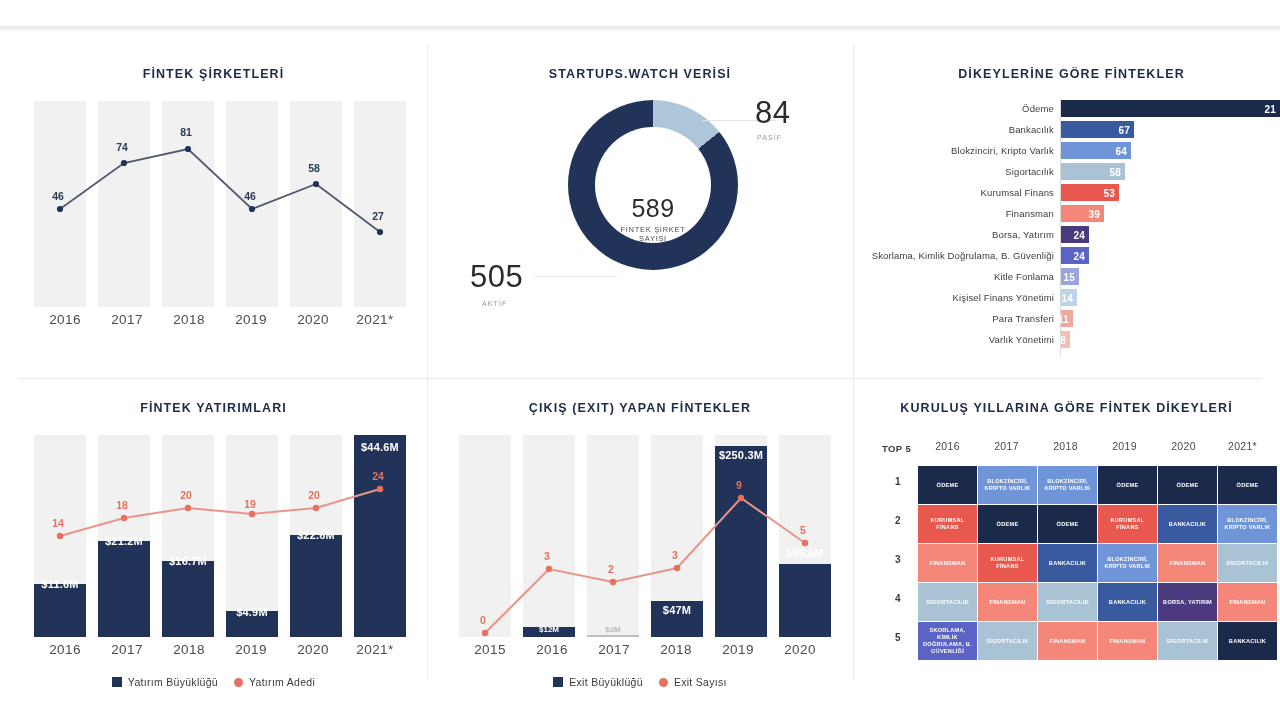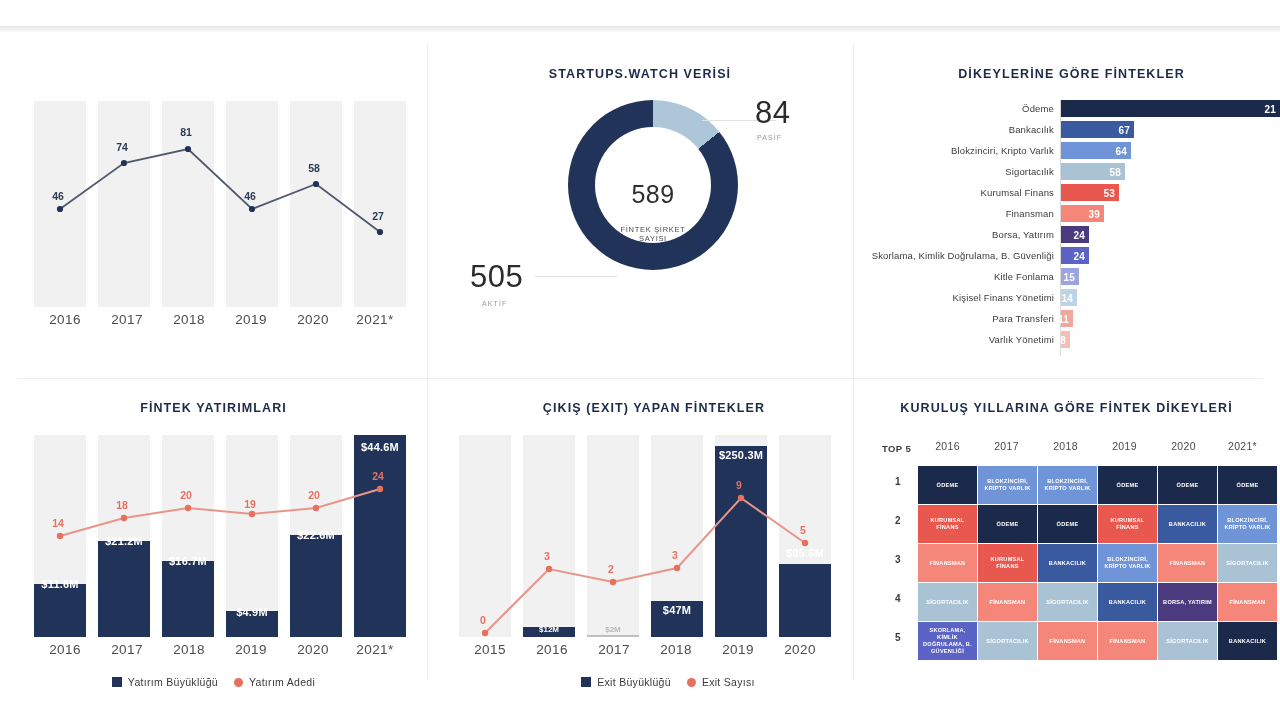--- a/index.html
+++ b/index.html
@@ -94,21 +94,21 @@
   
   .donut-wrap { position:absolute; }
   .donut-hole {
     position:absolute; left:50%; top:50%; transform:translate(-50%,-50%);
     width:116px; height:116px; background:#fff; border-radius:50%;
     display:flex; flex-direction:column; align-items:center; justify-content:flex-end;
   }
   .donut-total { font-size:25px; color:#2f2f2f; letter-spacing:.5px; line-height:27px; }
   .donut-sub {
     font-size:7.5px; color:#4b4b4b; letter-spacing:.7px; text-align:center;
-    line-height:9px; margin-top:17px;
+    line-height:9px; margin-top:3px;
   }
   .big-num { position:absolute; font-size:31px; color:#2b2b2b; letter-spacing:.5px; }
   .big-cap { position:absolute; font-size:7px; color:#9a9a9a; letter-spacing:1.1px; }
   .leader { position:absolute; background:#e2e2e2; height:1px; }
 
   
   .hb-row { position:absolute; display:flex; align-items:center; height:17px; }
   .hb-cat {
     position:absolute; right:100%; padding-right:7px;
     font-size:9.5px; color:#3c3c3c; white-space:nowrap; letter-spacing:.15px;
@@ -158,20 +158,21 @@
 
 <div id="app">
 
   <div class="header-shadow"></div>
 
   <div class="v-div" style="left:427px; top:44px; height:636px;"></div>
   <div class="v-div" style="left:853px; top:44px; height:636px;"></div>
   <div class="h-div" style="left:18px; top:378px; width:1244px;"></div>
 
   <div class="panel" style="left:0; top:56px; width:427px; height:310px;">
+    <div class="panel-title" style="margin-top:11px;">FİNTEK ŞİRKETLERİ</div>
 
     <div class="plot" style="left:34px; top:45px; width:372px; height:206px;">
       <div class="band" style="left:0px;   width:52px;"></div>
       <div class="band" style="left:64px;  width:52px;"></div>
       <div class="band" style="left:128px; width:52px;"></div>
       <div class="band" style="left:192px; width:52px;"></div>
       <div class="band" style="left:256px; width:52px;"></div>
       <div class="band" style="left:320px; width:52px;"></div>
 
       <svg width="372" height="206" style="position:absolute;left:0;top:0;">
@@ -365,21 +366,21 @@
         <span class="legend-sq-navy"></span>
         <span class="legend-label">Yatırım Büyüklüğü</span>
       </div>
       <div class="legend-item">
         <span class="legend-dot-red"></span>
         <span class="legend-label">Yatırım Adedi</span>
       </div>
     </div>
   </div>
 
-  <div class="panel" style="left:427px; top:390px; width:426px; height:310px;padding-left:28px;">
+  <div class="panel" style="left:427px; top:390px; width:426px; height:310px;">
     <div class="panel-title" style="margin-top:11px;">ÇIKIŞ (EXIT) YAPAN FİNTEKLER</div>
 
     <div class="plot" style="left:32px; top:45px; width:372px; height:202px;">
       <div class="band" style="left:0px;   width:52px;"></div>
       <div class="band" style="left:64px;  width:52px;"></div>
       <div class="band" style="left:128px; width:52px;"></div>
       <div class="band" style="left:192px; width:52px;"></div>
       <div class="band" style="left:256px; width:52px;"></div>
       <div class="band" style="left:320px; width:52px;"></div>
 

